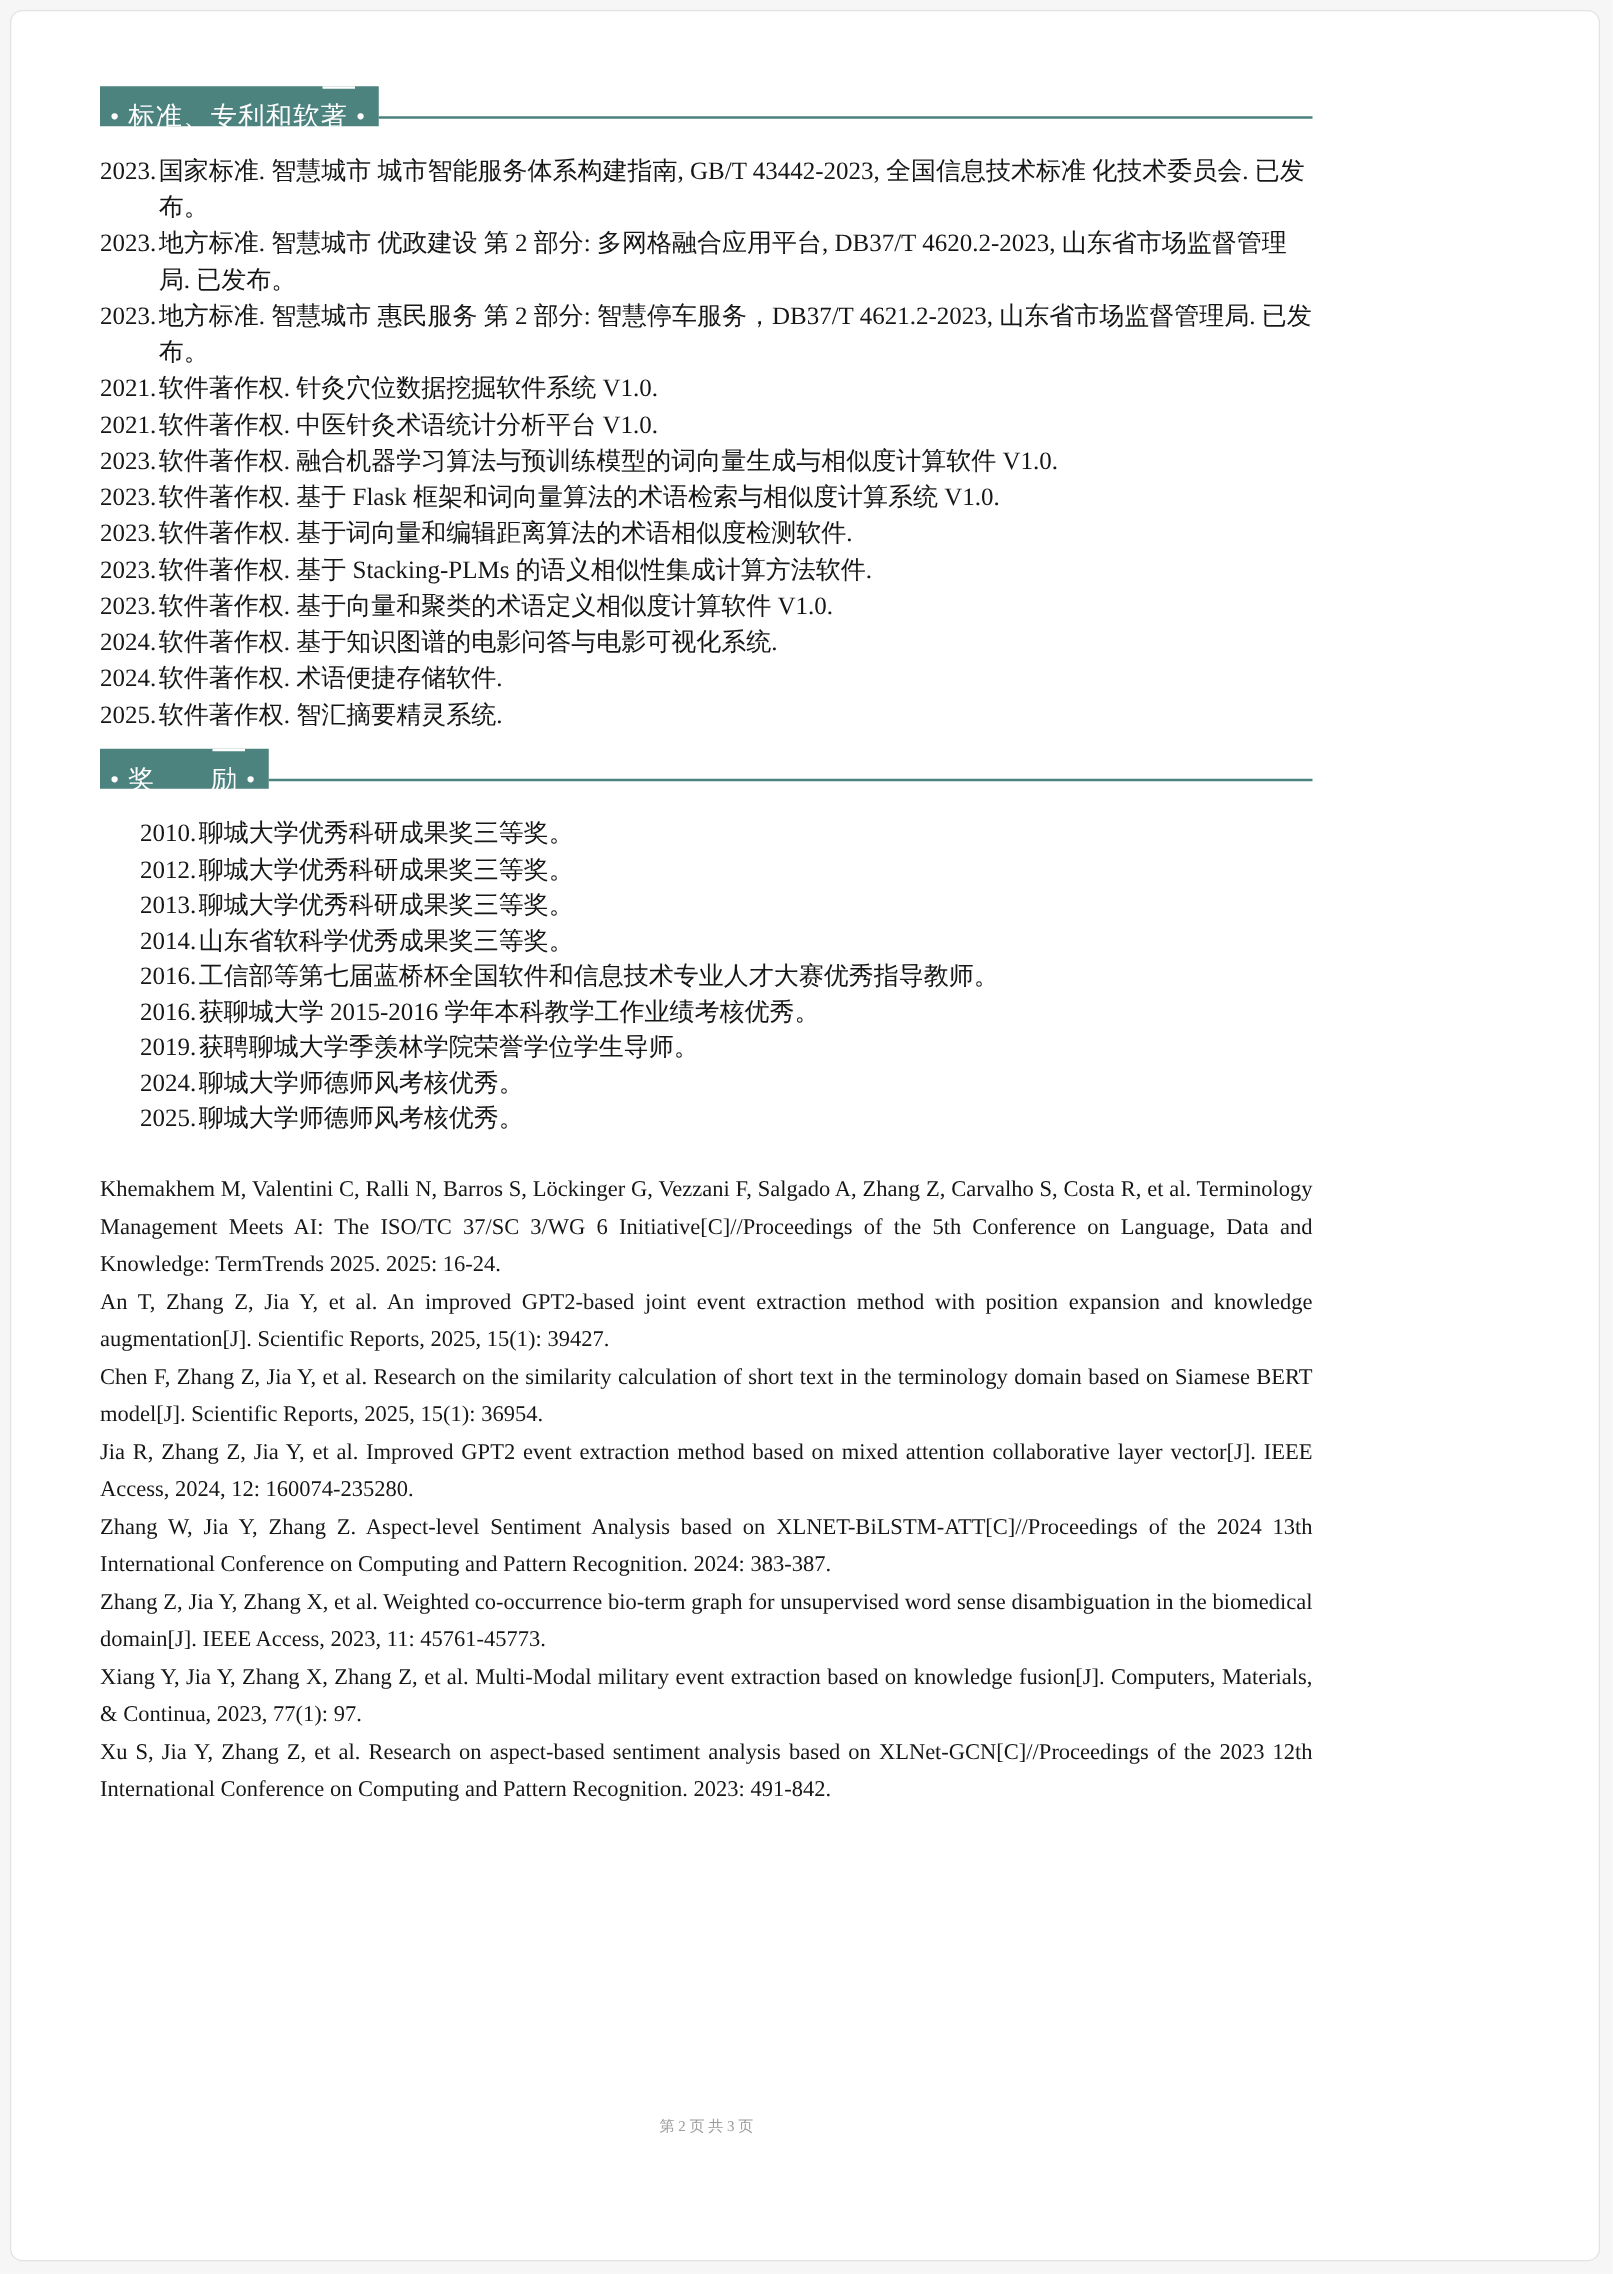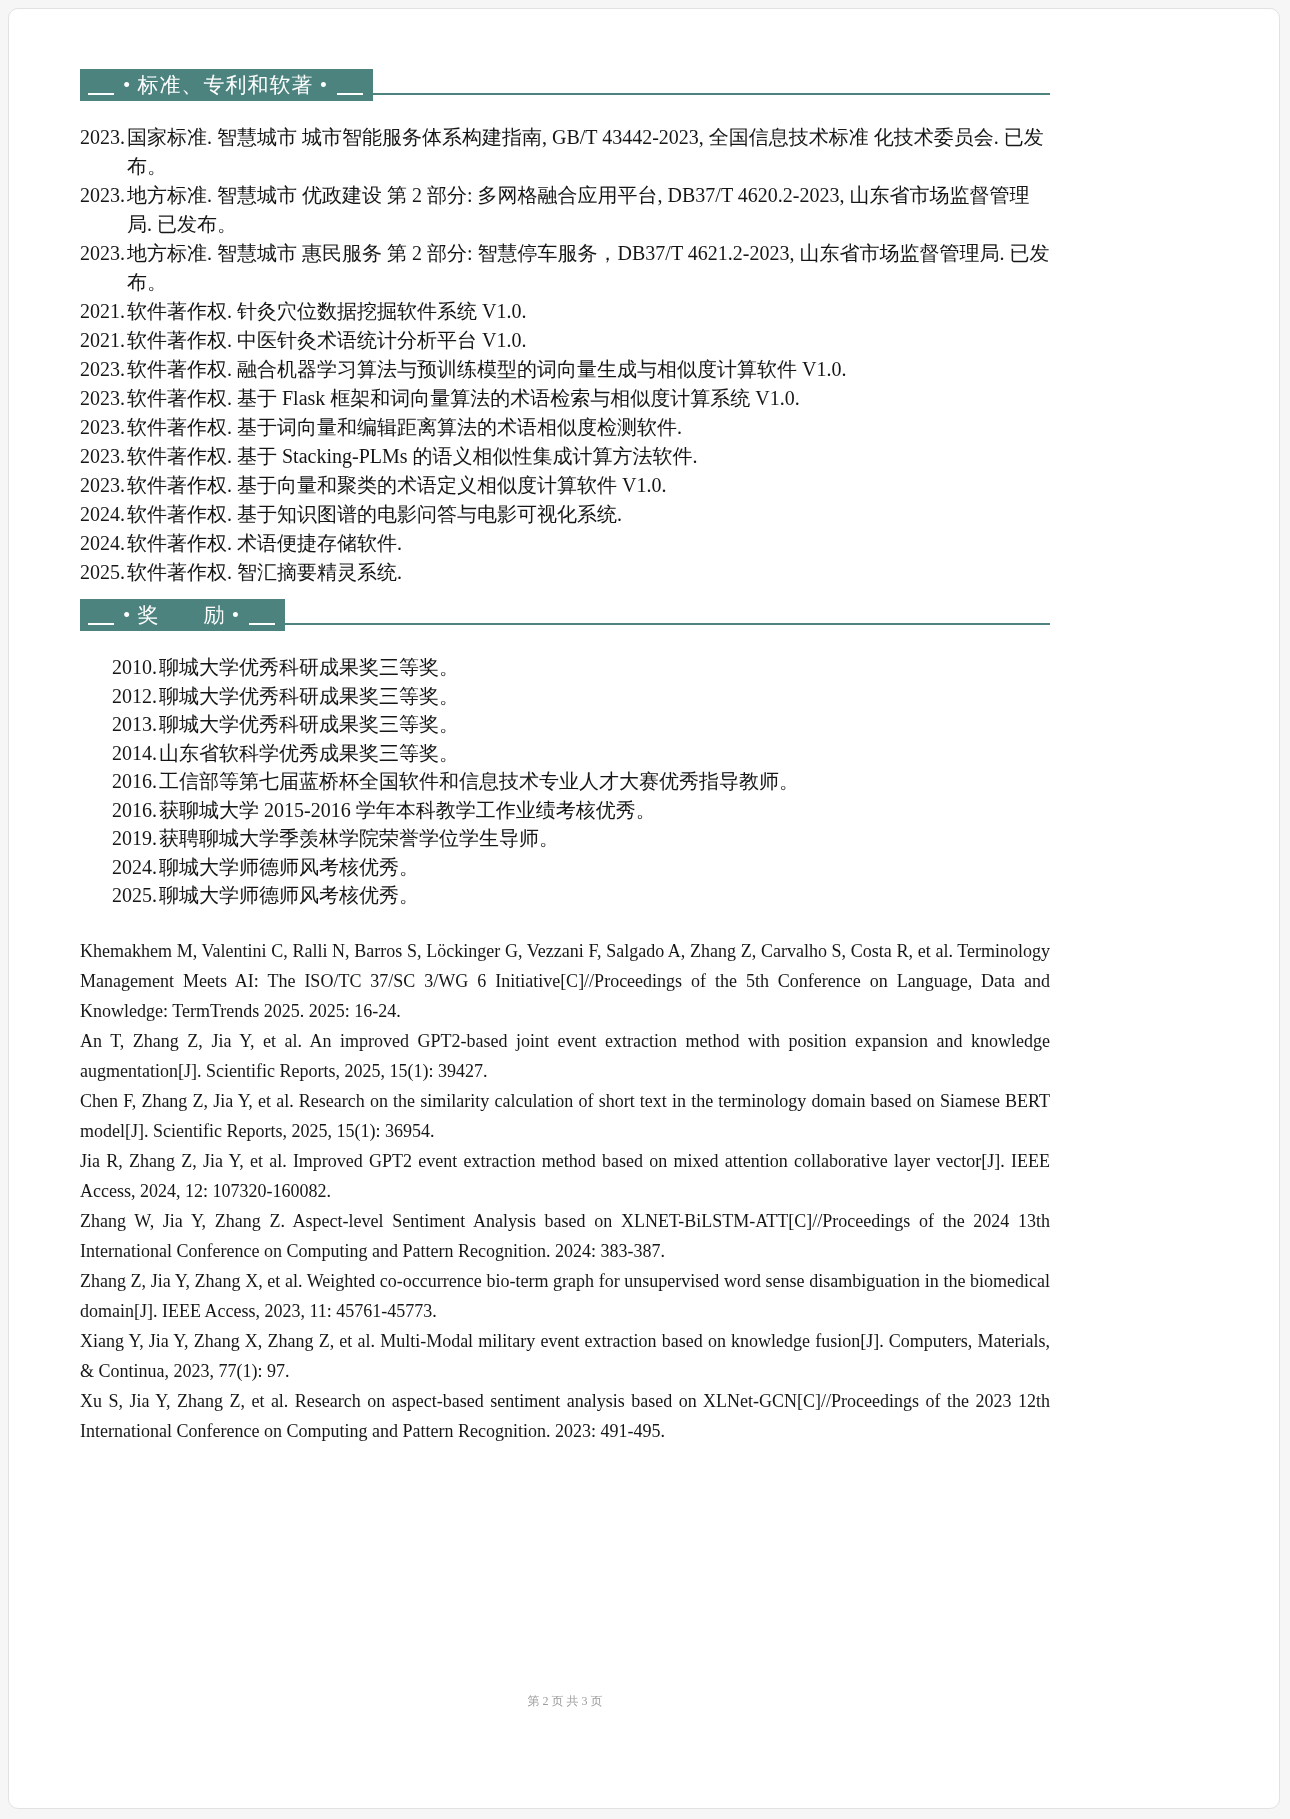--- a/index.html
+++ b/index.html
@@ -34,20 +34,21 @@
     display: flex;
     align-items: stretch;
     height: 32px;
   }
   .badge {
     background: #4C837F;
     color: #ffffff;
     display: flex;
     align-items: center;
     padding: 0 10px 0 8px;
+    flex-direction: column;
   }
   .badge .dash {
     width: 26px;
     height: 2px;
     background: #ffffff;
     align-self: flex-end;
     margin-bottom: 6px;
     flex: 0 0 auto;
   }
   .badge .dash-l { margin-right: 9px; }
@@ -253,28 +254,28 @@
 
     <section id="section-papers">
       <div class="papers-wrap">
 
           <p class="paper">Khemakhem M, Valentini C, Ralli N, Barros S, Löckinger G, Vezzani F, Salgado A, Zhang Z, Carvalho S, Costa R, et al. Terminology Management Meets AI: The ISO/TC 37/SC 3/WG 6 Initiative[C]//Proceedings of the 5th Conference on Language, Data and Knowledge: TermTrends 2025. 2025: 16-24.</p>
 
           <p class="paper">An T, Zhang Z, Jia Y, et al. An improved GPT2-based joint event extraction method with position expansion and knowledge augmentation[J]. Scientific Reports, 2025, 15(1): 39427.</p>
 
           <p class="paper">Chen F, Zhang Z, Jia Y, et al. Research on the similarity calculation of short text in the terminology domain based on Siamese BERT model[J]. Scientific Reports, 2025, 15(1): 36954.</p>
 
-          <p class="paper">Jia R, Zhang Z, Jia Y, et al. Improved GPT2 event extraction method based on mixed attention collaborative layer vector[J]. IEEE Access, 2024, 12: 107320-160082.</p>
+          <p class="paper">Jia R, Zhang Z, Jia Y, et al. Improved GPT2 event extraction method based on mixed attention collaborative layer vector[J]. IEEE Access, 2024, 12: 160074-235280.</p>
 
           <p class="paper">Zhang W, Jia Y, Zhang Z. Aspect-level Sentiment Analysis based on XLNET-BiLSTM-ATT[C]//Proceedings of the 2024 13th International Conference on Computing and Pattern Recognition. 2024: 383-387.</p>
 
           <p class="paper">Zhang Z, Jia Y, Zhang X, et al. Weighted co-occurrence bio-term graph for unsupervised word sense disambiguation in the biomedical domain[J]. IEEE Access, 2023, 11: 45761-45773.</p>
 
           <p class="paper">Xiang Y, Jia Y, Zhang X, Zhang Z, et al. Multi-Modal military event extraction based on knowledge fusion[J]. Computers, Materials, &amp; Continua, 2023, 77(1): 97.</p>
 
-          <p class="paper">Xu S, Jia Y, Zhang Z, et al. Research on aspect-based sentiment analysis based on XLNet-GCN[C]//Proceedings of the 2023 12th International Conference on Computing and Pattern Recognition. 2023: 491-495.</p>
+          <p class="paper">Xu S, Jia Y, Zhang Z, et al. Research on aspect-based sentiment analysis based on XLNet-GCN[C]//Proceedings of the 2023 12th International Conference on Computing and Pattern Recognition. 2023: 491-842.</p>
         </div>
     </section>
 
   </div>
 
   <div class="footer">第 2 页 共 3 页</div>
 </div>
 
 </body></html>

